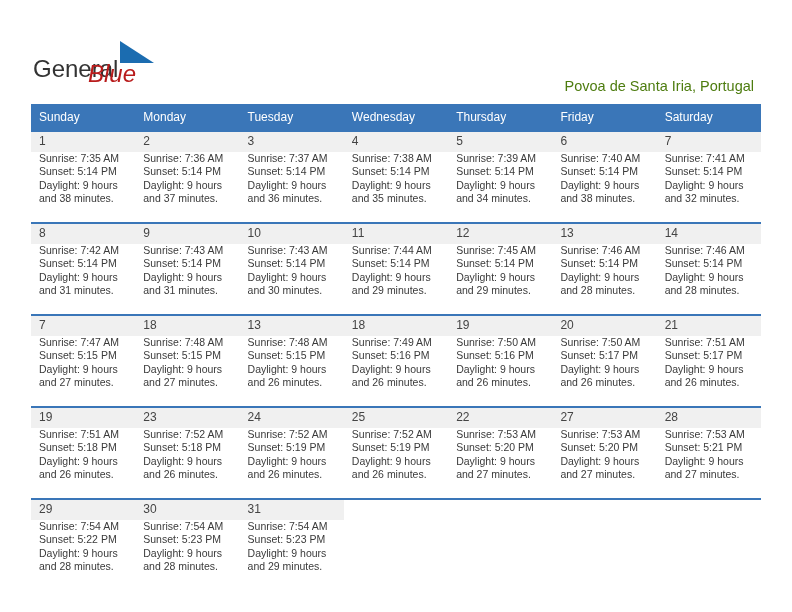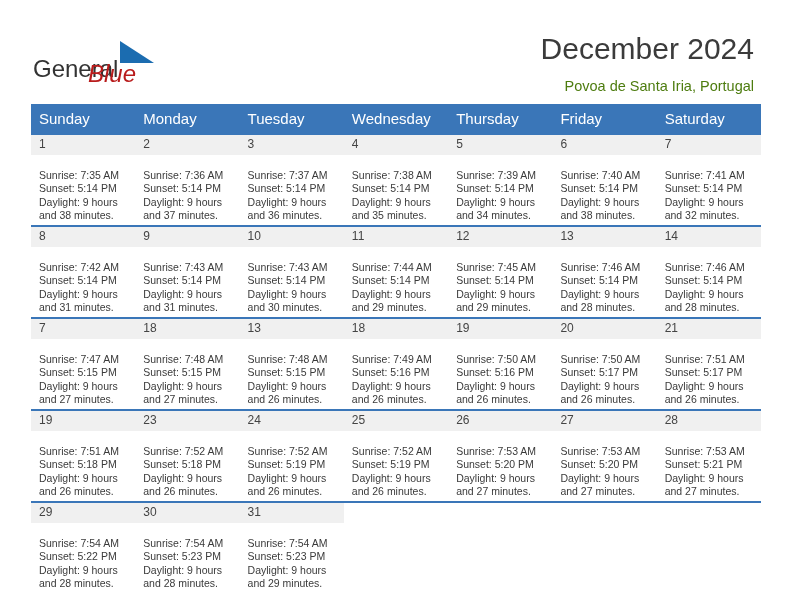--- a/index.html
+++ b/index.html
@@ -97,21 +97,21 @@
   table.cal {
     border-collapse: collapse;
     table-layout: fixed;
     width: 730px;
   }
   table.cal col { width: 104.28px; }
 
   thead th {
     background: #3a76b8;
     color: #ffffff;
-    font-size: 15px;
+    font-size: 12px;
     font-weight: normal;
     text-align: left;
     padding: 6px 0 6px 8px;
     height: 10px;
     font-family: "Liberation Sans", sans-serif;
   }
 
   tbody tr.week > td {
     vertical-align: top;
     padding: 0;
@@ -135,42 +135,41 @@
     padding: 3px 0 4px 8px;
     line-height: 13px;
     height: 20px;
     box-sizing: border-box;
   }
   .blank .daynum-spacer {
     height: 20px;
     background: #ffffff;
   }
   .info {
-    padding: 14px 6px 0 8px;
+    padding: 0 6px 0 8px;
     font-size: 10.5px;
     line-height: 13.4px;
     color: #3a3a3a;
     font-family: "Liberation Sans", sans-serif;
   }
   .info div { white-space: nowrap; }
 </style>
 </head>
 <body>
 
 <div class="page">
 
   <div class="header">
 
     <div class="logo">
       <span class="logo-general">General</span>
       <span class="logo-tri"></span>
       <span class="logo-blue">Blue</span>
     </div>
 
-    <div class="title">December 2024</div>
     <div class="subtitle">Povoa de Santa Iria, Portugal</div>
   </div>
 
   <div class="calendar">
     <table class="cal">
       <colgroup>
         <col>
           <col>
           <col>
           <col>
@@ -467,21 +466,21 @@
                 <div class="info">
                   <div>Sunrise: 7:52 AM</div>
                   <div>Sunset: 5:19 PM</div>
                   <div>Daylight: 9 hours</div>
                   <div>and 26 minutes.</div>
                 </div>
               </div>
             </td>
             <td>
               <div class="cell">
-                <div class="daynum">26</div>
+                <div class="daynum">22</div>
                 <div class="info">
                   <div>Sunrise: 7:53 AM</div>
                   <div>Sunset: 5:20 PM</div>
                   <div>Daylight: 9 hours</div>
                   <div>and 27 minutes.</div>
                 </div>
               </div>
             </td>
             <td>
               <div class="cell">

